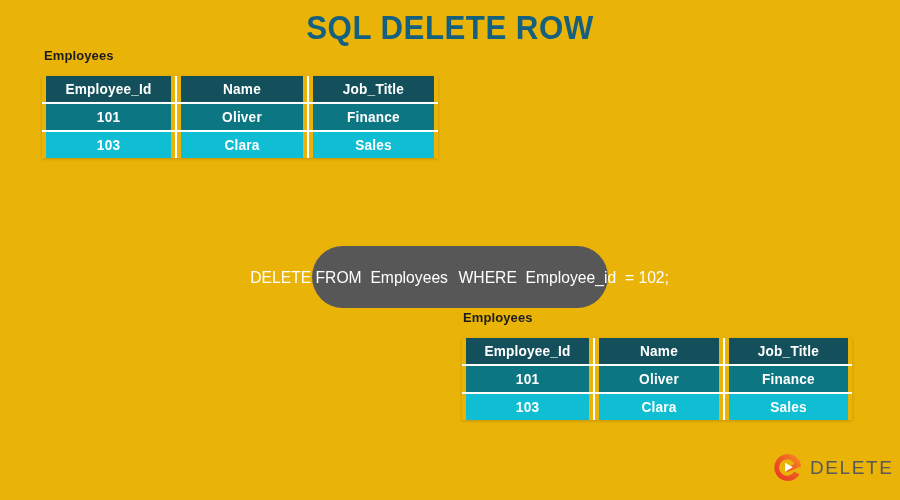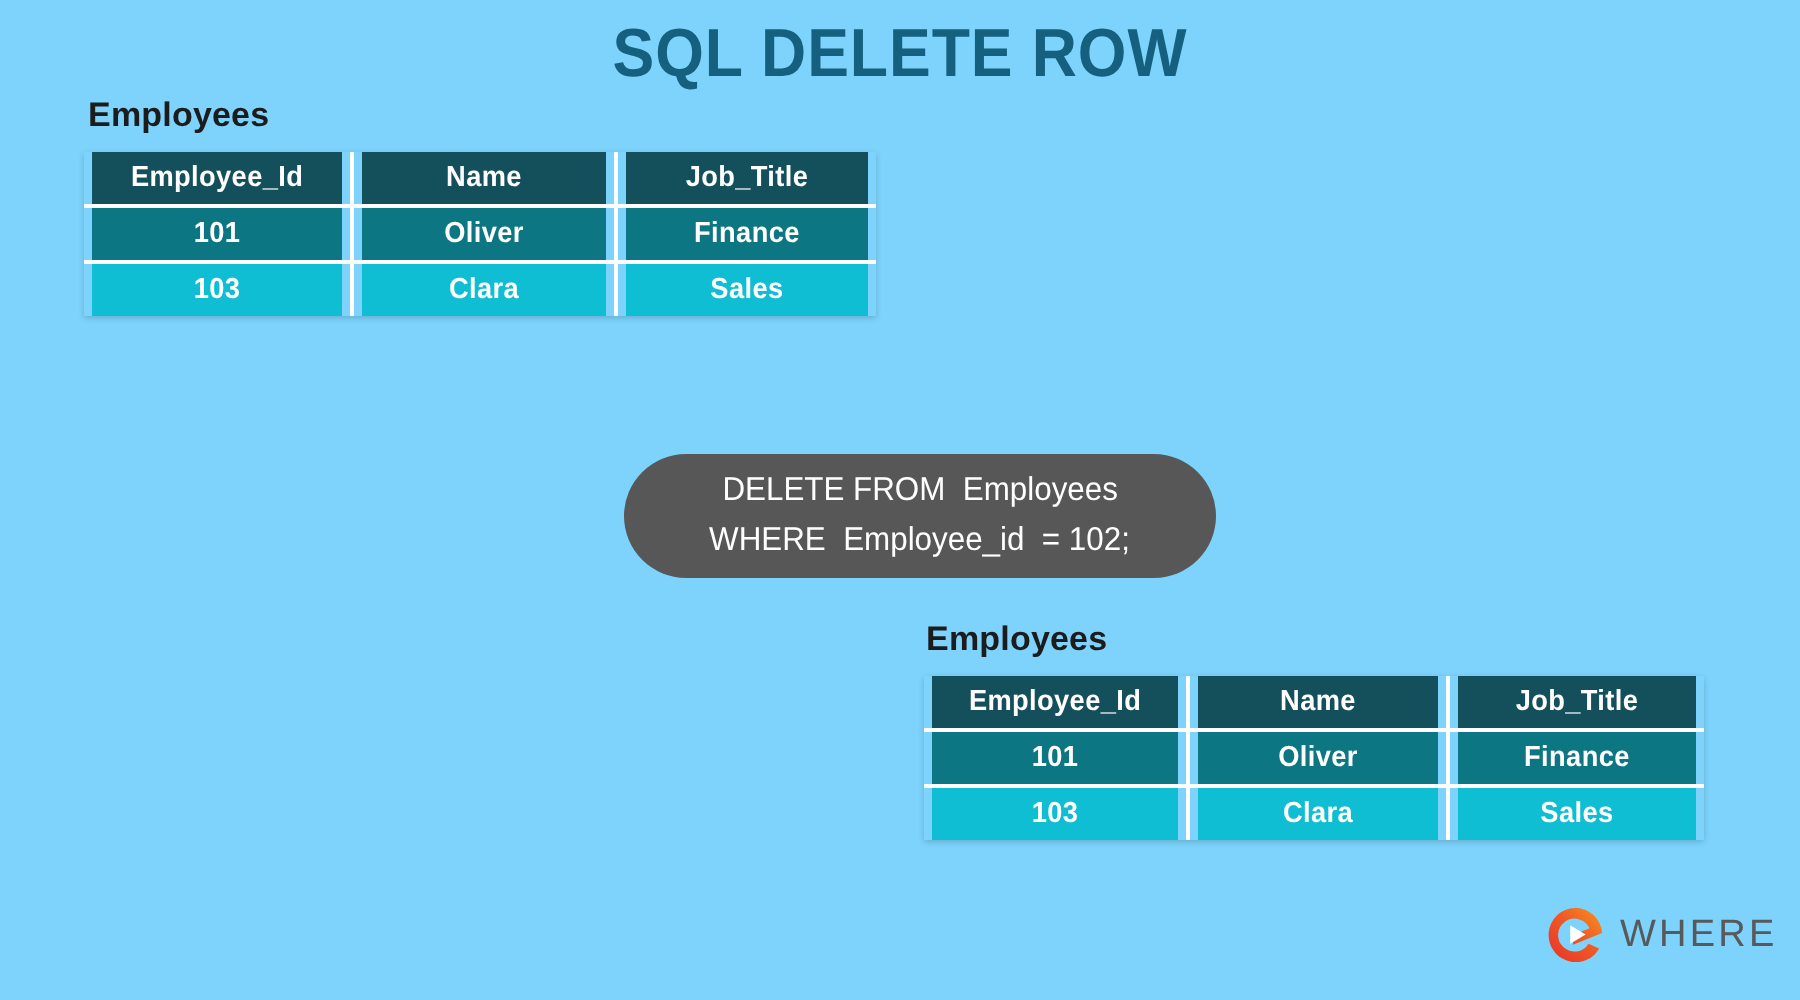--- a/index.html
+++ b/index.html
@@ -10,21 +10,21 @@
     width: 900px;
     height: 500px;
     background: #ffffff;
     font-family: "Liberation Sans", sans-serif;
     overflow: hidden;
   }
   .canvas {
     position: relative;
     width: 900px;
     height: 500px;
-    background: #7dd3fc;
+    background: #eab308;
   }
 
   
   .page-title {
     position: absolute;
     top: 8px;
     left: 0;
     width: 900px;
     text-align: center;
     font-size: 34px;
@@ -32,21 +32,21 @@
     letter-spacing: 0.5px;
     color: #16607f;
     font-family: "Liberation Sans", sans-serif;
     transform: scaleX(0.92);
     transform-origin: center top;
   }
 
   
   .table-caption {
     position: absolute;
-    font-size: 17px;
+    font-size: 13px;
     font-weight: bold;
     color: #1c1c1c;
     letter-spacing: 0.1px;
   }
 
   
   .data-table {
     position: absolute;
     border-collapse: collapse;
     table-layout: fixed;
@@ -81,23 +81,24 @@
   }
   .row-dark td { background: #0d7683; }
   .row-cyan td { background: #10bed3; }
 
   
   .sql-box {
     position: absolute;
     background: #575757;
     border-radius: 32px;
     display: flex;
-    flex-direction: column;
+    flex-direction: row;
     align-items: center;
     justify-content: center;
+    margin-top: 19px;
   }
   .sql-line {
     color: #ffffff;
     font-size: 16.5px;
     font-family: "Liberation Sans", sans-serif;
     line-height: 25px;
     white-space: pre;
     transform: scaleX(0.95);
   }
 
@@ -195,16 +196,16 @@
       <defs>
         <linearGradient id="eg" x1="0%" y1="100%" x2="100%" y2="0%">
           <stop offset="0%" stop-color="#e8322a"></stop>
           <stop offset="55%" stop-color="#f05a24"></stop>
           <stop offset="100%" stop-color="#f89420"></stop>
         </linearGradient>
       </defs>
       <path d="M32 4 A28 28 0 1 0 57 46 L46 41 A17 17 0 1 1 47 25 L30 32 L30 42 L60 30 A28 28 0 0 0 32 4 Z" fill="url(#eg)"></path>
       <path d="M27 22 L43 31.5 L27 41 Z" fill="#ffffff"></path>
     </svg>
-    <span class="logo-text">WHERE</span>
+    <span class="logo-text">DELETE</span>
   </div>
 
 </div>
 
 </body></html>

